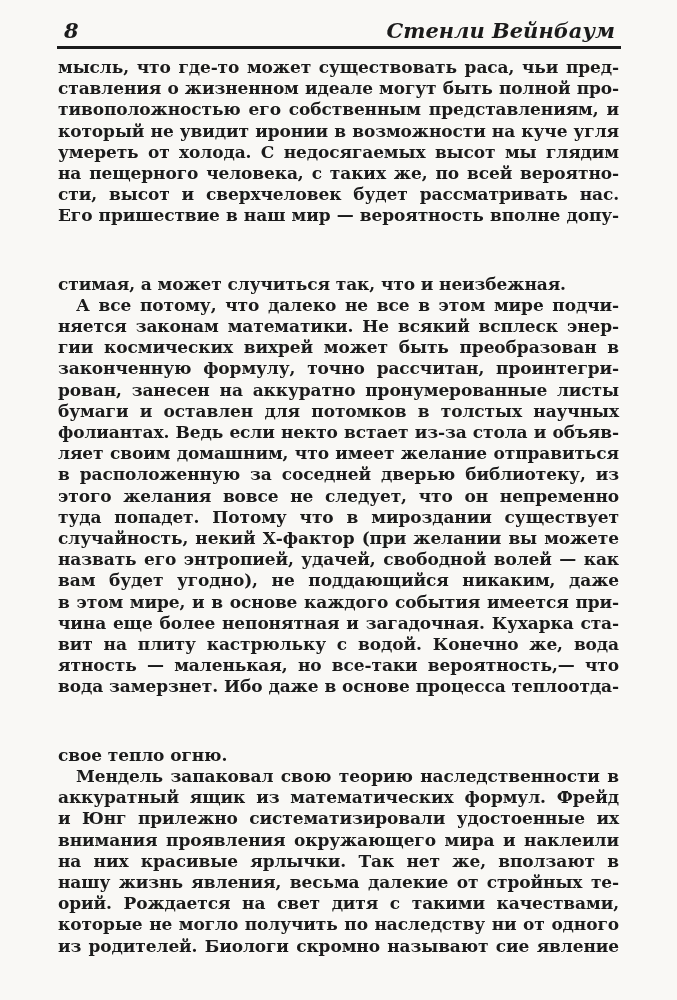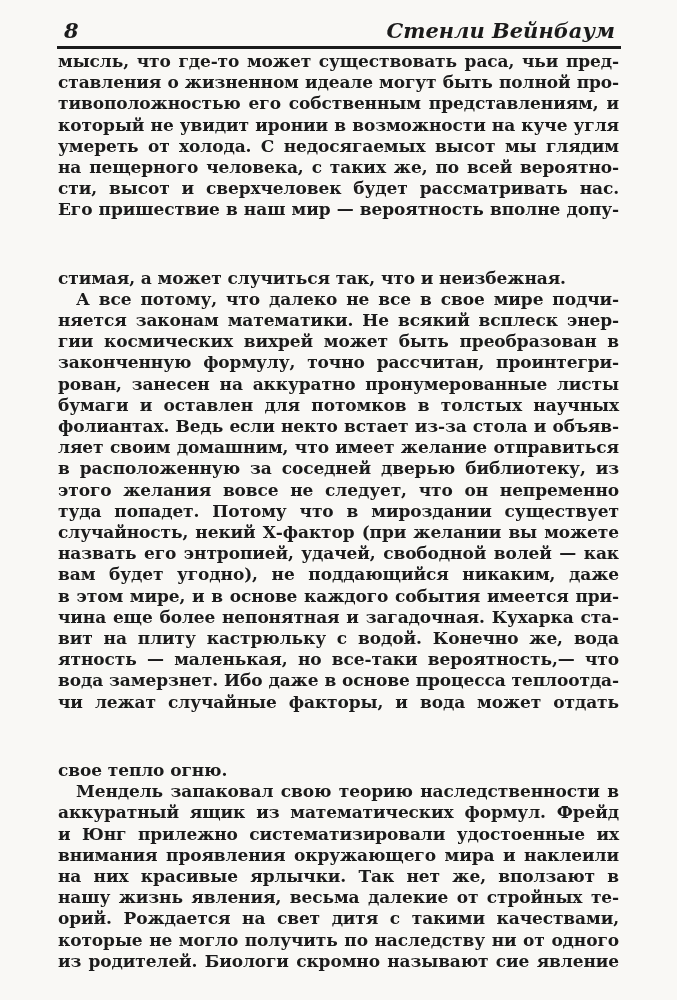--- a/index.html
+++ b/index.html
@@ -34,21 +34,21 @@
     margin-left: 16px;
   }
   .rule {
     position: absolute;
     left: 57px; top: 46px;
     width: 564px; height: 2.5px;
     background: #1b1b1b;
   }
   .body-text {
     position: absolute;
-    left: 58px; top: 51px;
+    left: 58px; top: 57px;
     width: 561px;
     font-size: 17px;
     font-weight: 700;
     line-height: 21.2px;
     letter-spacing: -0.1px;
   }
   .para { margin: 0; padding: 0; }
   .line {
     text-align: justify;
     text-align-last: justify;
@@ -72,40 +72,39 @@
         <div class="line">ставления о жизненном идеале могут быть полной про-</div>
         <div class="line">тивоположностью его собственным представлениям, и</div>
         <div class="line">который не увидит иронии в возможности на куче угля</div>
         <div class="line">умереть от холода. С недосягаемых высот мы глядим</div>
         <div class="line">на пещерного человека, с таких же, по всей вероятно-</div>
         <div class="line">сти, высот и сверхчеловек будет рассматривать нас.</div>
         <div class="line">Его пришествие в наш мир — вероятность вполне допу-</div>
         <div class="line last">стимая, а может случиться так, что и неизбежная.</div>
       </div>
       <div class="para">
-        <div class="line indent">А все потому, что далеко не все в свое мире подчи-</div>
+        <div class="line indent">А все потому, что далеко не все в этом мире подчи-</div>
         <div class="line">няется законам математики. Не всякий всплеск энер-</div>
         <div class="line">гии космических вихрей может быть преобразован в</div>
         <div class="line">законченную формулу, точно рассчитан, проинтегри-</div>
         <div class="line">рован, занесен на аккуратно пронумерованные листы</div>
         <div class="line">бумаги и оставлен для потомков в толстых научных</div>
         <div class="line">фолиантах. Ведь если некто встает из-за стола и объяв-</div>
         <div class="line">ляет своим домашним, что имеет желание отправиться</div>
         <div class="line">в расположенную за соседней дверью библиотеку, из</div>
         <div class="line">этого желания вовсе не следует, что он непременно</div>
         <div class="line">туда попадет. Потому что в мироздании существует</div>
         <div class="line">случайность, некий Х-фактор (при желании вы можете</div>
         <div class="line">назвать его энтропией, удачей, свободной волей — как</div>
         <div class="line">вам будет угодно), не поддающийся никаким, даже</div>
         <div class="line">в этом мире, и в основе каждого события имеется при-</div>
         <div class="line">чина еще более непонятная и загадочная. Кухарка ста-</div>
         <div class="line">вит на плиту кастрюльку с водой. Конечно же, вода</div>
         <div class="line">ятность — маленькая, но все-таки вероятность,— что</div>
         <div class="line">вода замерзнет. Ибо даже в основе процесса теплоотда-</div>
-        <div class="line">чи лежат случайные факторы, и вода может отдать</div>
         <div class="line last">свое тепло огню.</div>
       </div>
       <div class="para">
         <div class="line indent">Мендель запаковал свою теорию наследственности в</div>
         <div class="line">аккуратный ящик из математических формул. Фрейд</div>
         <div class="line">и Юнг прилежно систематизировали удостоенные их</div>
         <div class="line">внимания проявления окружающего мира и наклеили</div>
         <div class="line">на них красивые ярлычки. Так нет же, вползают в</div>
         <div class="line">нашу жизнь явления, весьма далекие от стройных те-</div>
         <div class="line">орий. Рождается на свет дитя с такими качествами,</div>

